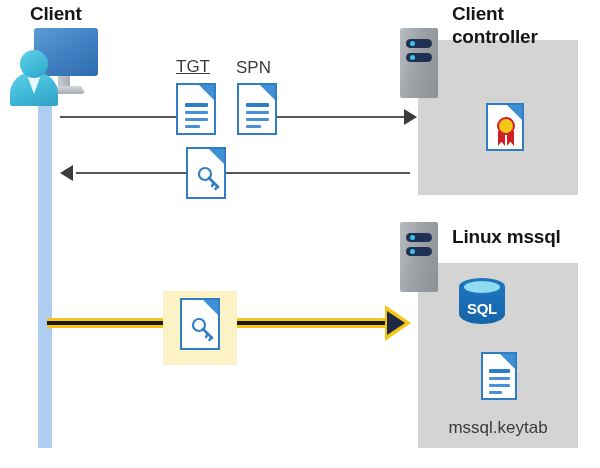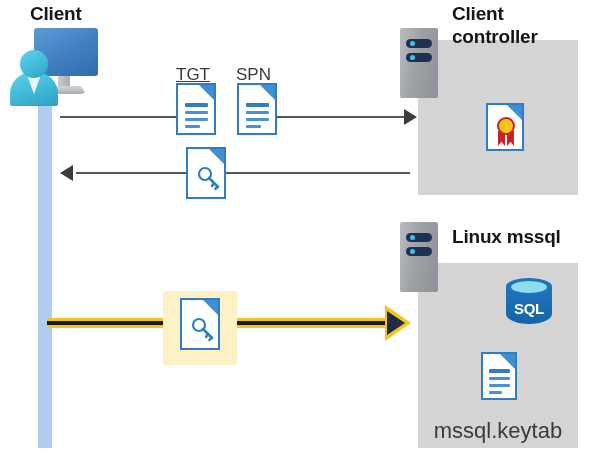--- a/index.html
+++ b/index.html
@@ -126,39 +126,39 @@
 
   #tgt-doc { left: 176px; top: 83px; }
   #spn-doc { left: 237px; top: 83px; }
   #ticket-doc { left: 186px; top: 147px; }
   #hl-doc { left: 180px; top: 298px; }
   #keytab-doc { left: 481px; top: 352px; width: 36px; height: 48px; }
 
   .doclabel {
     font-size: 17px; color: #3b3b3b; line-height: 20px;
   }
-  #tgt-label { left: 176px; top: 65px; text-decoration: underline; }
-  #spn-label { left: 236px; top: 65px; text-align: right; }
+  #tgt-label { left: 176px; top: 57px; text-decoration: underline; }
+  #spn-label { left: 236px; top: 58px; text-align: right; }
 
   
   #cert-doc { left: 486px; top: 103px; width: 38px; height: 48px; }
   .cert-seal {
     position: absolute; left: 9px; top: 12px;
     width: 18px; height: 18px; border-radius: 50%;
     background: #f5c518; border: 2.5px solid #cf2027; box-sizing: border-box;
   }
   .cert-ribbon-l, .cert-ribbon-r {
     position: absolute; top: 26px; width: 7px; height: 15px;
     background: #cf2027;
   }
   .cert-ribbon-l { left: 10px; clip-path: polygon(0 0, 100% 0, 100% 100%, 50% 72%, 0 100%); }
   .cert-ribbon-r { left: 19px; clip-path: polygon(0 0, 100% 0, 100% 100%, 50% 72%, 0 100%); }
 
   
-  #sql-icon { left: 506px; top: 278px; width: 46px; height: 54px; }
+  #sql-icon { left: 459px; top: 278px; width: 46px; height: 54px; }
   .db-body {
     position: absolute; left: 0; top: 8px; width: 46px; height: 38px;
     background: linear-gradient(180deg, #1e73be 0%, #1565a8 100%);
     border-radius: 0 0 23px 23px / 0 0 10px 10px;
   }
   .db-top {
     position: absolute; left: 0; top: 0px; width: 46px; height: 17px;
     background: #1e73be; border-radius: 50%;
   }
   .db-top-inner {
@@ -167,21 +167,21 @@
   }
   .db-text {
     position: absolute; left: 0; top: 22px; width: 46px;
     text-align: center; color: #ffffff;
     font-size: 15px; font-weight: bold; letter-spacing: -0.3px;
     font-family: "Liberation Sans", sans-serif;
   }
 
   #keytab-label {
     left: 418px; top: 418px; width: 160px;
-    text-align: center; font-size: 22px; color: #3b3b3b;
+    text-align: center; font-size: 17px; color: #3b3b3b;
   }
 
   
   .gline { background: #565656; height: 2px; }
   #a1-l { left: 60px; top: 116px; width: 116px; }
   #a1-r { left: 277px; top: 116px; width: 132px; }
   #a1-head {
     left: 404px; top: 109px;
     width: 0; height: 0;
     border-left: 13px solid #3c3c3c;

